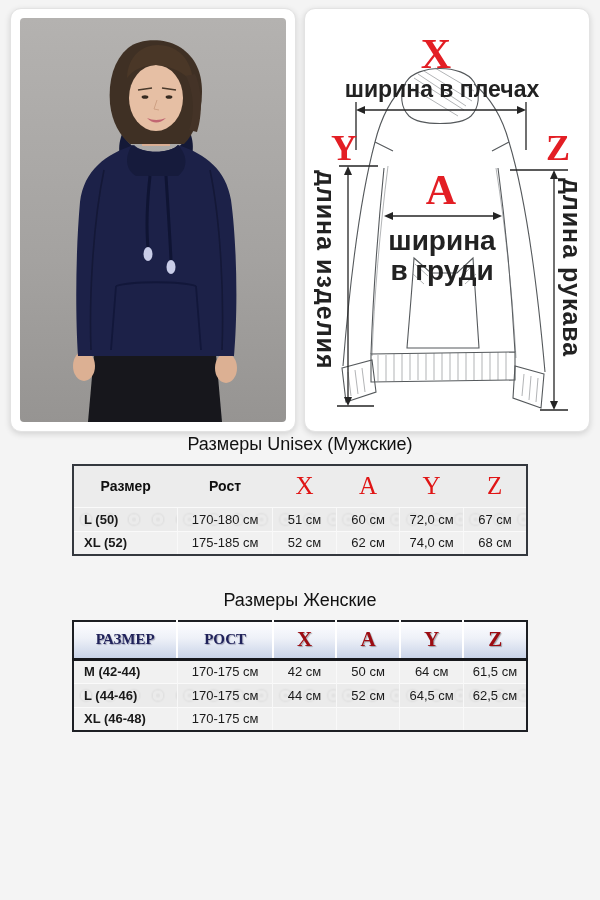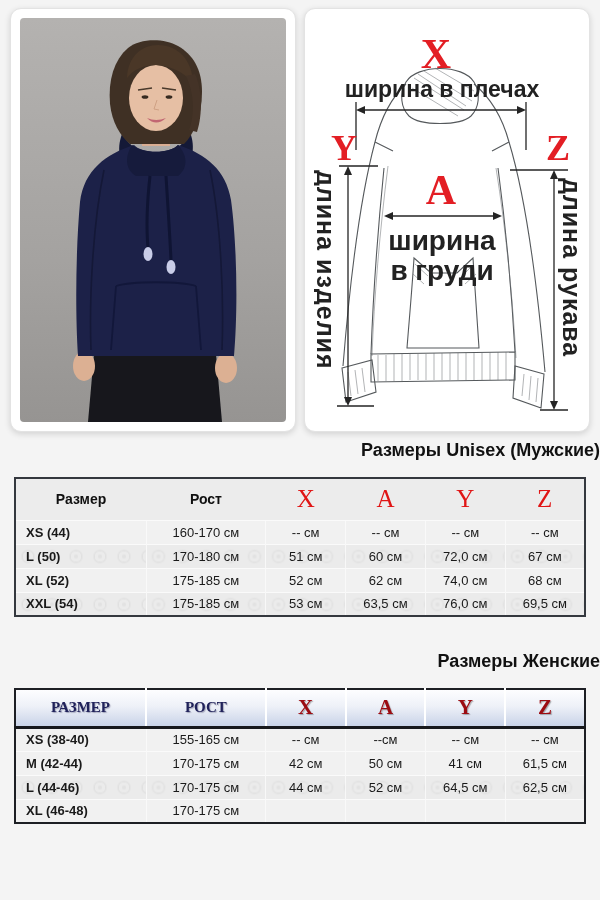--- a/index.html
+++ b/index.html
@@ -18,28 +18,28 @@
     background: #fff;
     border: 1px solid #e3e3e3;
     border-radius: 11px;
     box-shadow: 0 2px 6px rgba(0,0,0,.14);
     padding: 9px; width: 286px; height: 424px;
   }
   .card svg { display: block; width: 266px; height: 404px; border-radius: 4px; }
 
   
   .section-title {
-    margin: 8px 0 7px; text-align: right;
-    font-size: 18px; font-weight: bold; color: #111;
+    margin: 2px 0 7px; text-align: center;
+    font-size: 18px; font-weight: normal; color: #111;
   }
   .section-title.women { margin-top: 34px; }
 
   
   table {
-    width: 572px; margin: 16px auto;
+    width: 456px; margin: 9px auto;
     border-collapse: collapse; table-layout: fixed;
     background: #4d7c0f;
   }
   .t1 { border: 2px solid #34383e; }
   .t2 { border: 2px solid #1d1f24; }
   col.c-size   { width: 23%; }
   col.c-height { width: 21%; }
   col.c-dim    { width: 14%; }
 
   thead th { font-weight: bold; vertical-align: middle; }
@@ -221,51 +221,35 @@
       <tr>
         <th>Размер</th>
         <th>Рост</th>
         <th class="red">X</th>
         <th class="red">A</th>
         <th class="red">Y</th>
         <th class="red">Z</th>
       </tr>
     </thead>
     <tbody>
-        <tr class="row-plain">
-          <td>XS (44)</td>
-          <td>160-170 см</td>
-          <td>-- см</td>
-          <td>-- см</td>
-          <td>-- см</td>
-          <td>-- см</td>
-        </tr>
         <tr class="row-pattern">
           <td>L (50)</td>
           <td>170-180 см</td>
           <td>51 см</td>
           <td>60 см</td>
           <td>72,0 см</td>
           <td>67 см</td>
         </tr>
         <tr class="row-plain">
           <td>XL (52)</td>
           <td>175-185 см</td>
           <td>52 см</td>
           <td>62 см</td>
           <td>74,0 см</td>
           <td>68 см</td>
-        </tr>
-        <tr class="row-pattern">
-          <td>XXL (54)</td>
-          <td>175-185 см</td>
-          <td>53 см</td>
-          <td>63,5 см</td>
-          <td>76,0 см</td>
-          <td>69,5 см</td>
         </tr>
       </tbody>
   </table>
 
   <div class="section-title women">Размеры Женские</div>
   <table class="t2">
     <colgroup>
       <col class="c-size">
         <col class="c-height">
       <col class="c-dim">
@@ -278,33 +262,25 @@
         <th>РАЗМЕР</th>
         <th>РОСТ</th>
         <th class="red">X</th>
         <th class="red">A</th>
         <th class="red">Y</th>
         <th class="red">Z</th>
       </tr>
     </thead>
     <tbody>
         <tr class="row-plain">
-          <td>XS (38-40)</td>
-          <td>155-165 см</td>
-          <td>-- см</td>
-          <td>--см</td>
-          <td>-- см</td>
-          <td>-- см</td>
-        </tr>
-        <tr class="row-plain">
           <td>M (42-44)</td>
           <td>170-175 см</td>
           <td>42 см</td>
           <td>50 см</td>
-          <td>41 см</td>
+          <td>64 см</td>
           <td>61,5 см</td>
         </tr>
         <tr class="row-pattern">
           <td>L (44-46)</td>
           <td>170-175 см</td>
           <td>44 см</td>
           <td>52 см</td>
           <td>64,5 см</td>
           <td>62,5 см</td>
         </tr>

